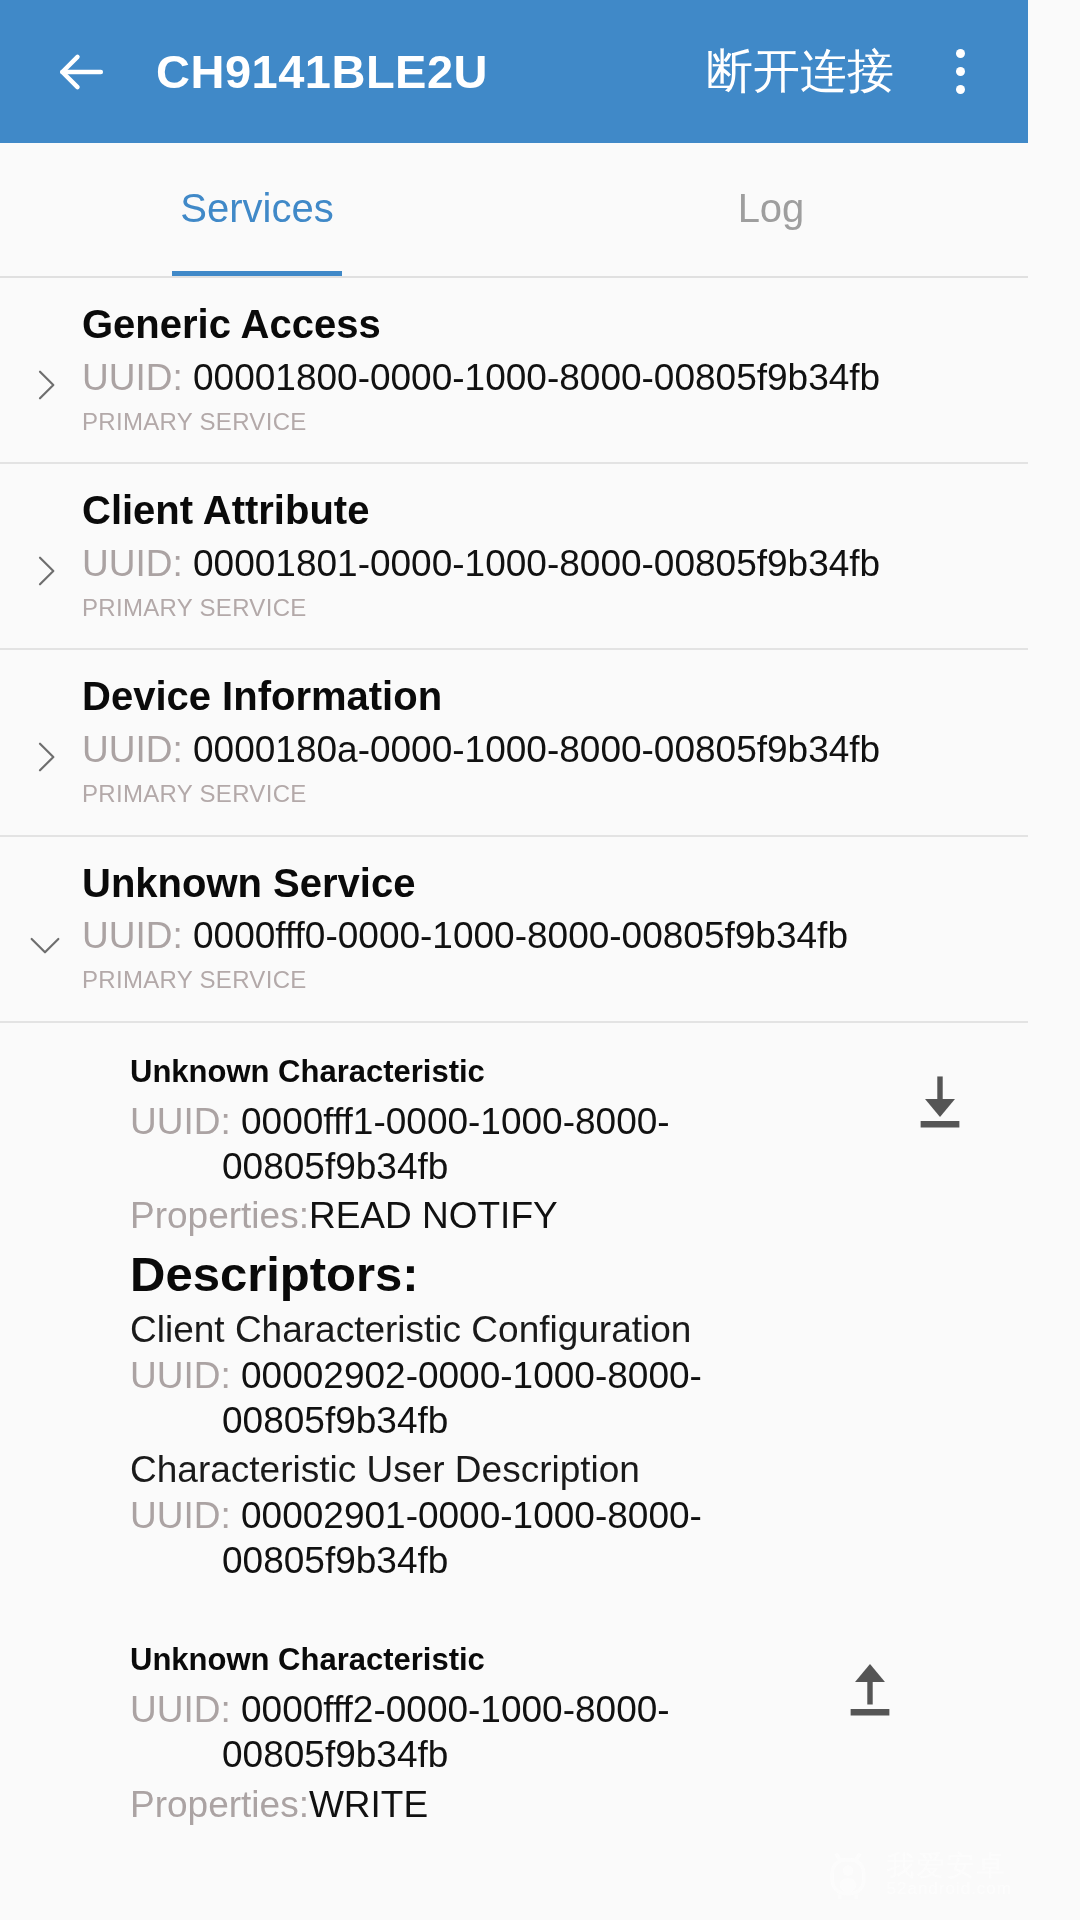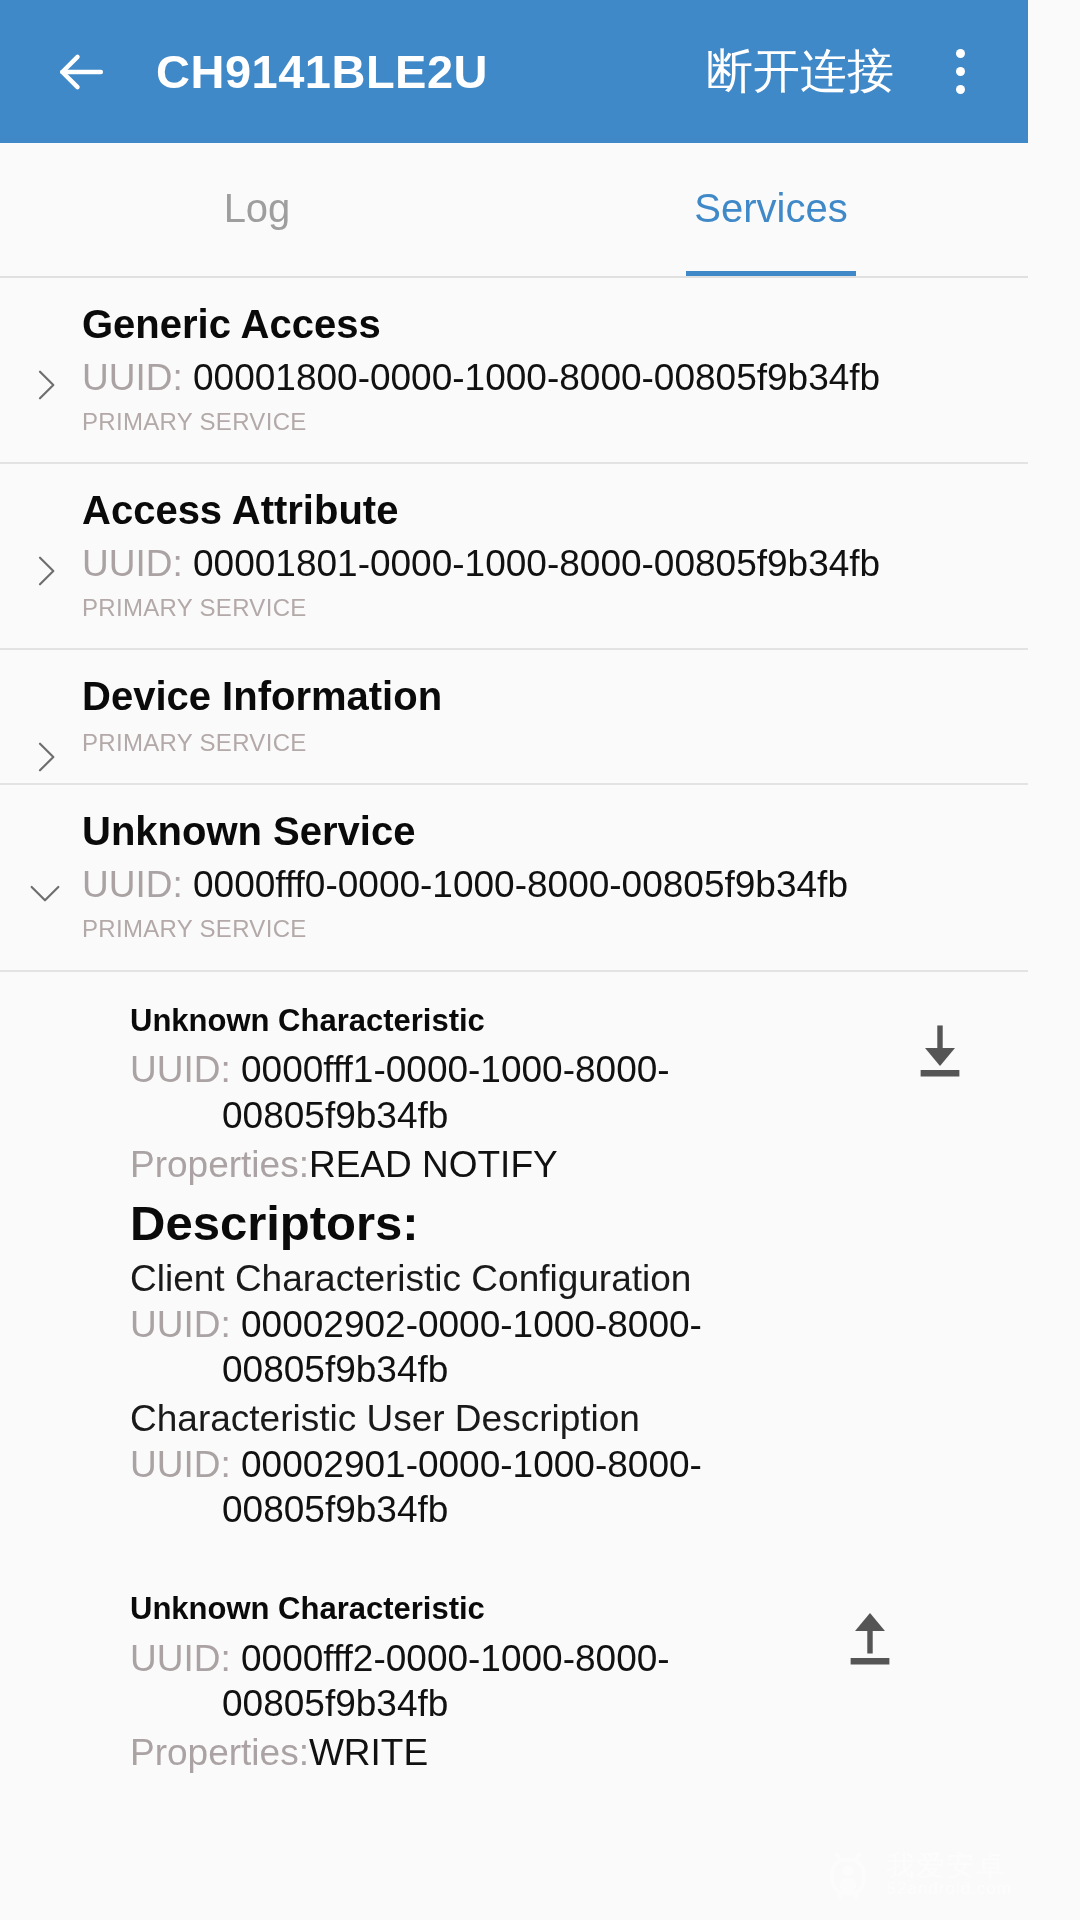--- a/index.html
+++ b/index.html
@@ -174,25 +174,25 @@
     <div class="overflow-btn">
       <span style="display:flex;flex-direction:column;gap:9px;">
         <i></i>
           <i></i>
           <i></i>
       </span>
     </div>
   </div>
 
   <div class="tabbar">
+    <div class="tab active">
+      <span class="tab-label">Services</span>
+    </div>
     <div class="tab inactive">
       <span class="tab-label">Log</span>
-    </div>
-    <div class="tab active">
-      <span class="tab-label">Services</span>
     </div>
   </div>
 
   <div class="list">
 
     <div class="service-row">
       <span class="service-chevron">
         <svg width="40" height="40" viewBox="0 0 24 24" fill="none" stroke="#6e6e6e" stroke-width="1.3" stroke-linecap="round" stroke-linejoin="round">
           <polyline points="9,4 17,12 9,20"></polyline>
         </svg>
@@ -207,37 +207,41 @@
       </div>
     </div>
 
     <div class="service-row">
       <span class="service-chevron">
         <svg width="40" height="40" viewBox="0 0 24 24" fill="none" stroke="#6e6e6e" stroke-width="1.3" stroke-linecap="round" stroke-linejoin="round">
           <polyline points="9,4 17,12 9,20"></polyline>
         </svg>
       </span>
       <div class="service-body">
-        <div class="service-name">Access Attribute</div>
+        <div class="service-name">Client Attribute</div>
         <div class="service-uuid">
           <span class="lbl">UUID:</span>
           <span>00001801-0000-1000-8000-00805f9b34fb</span>
         </div>
         <div class="service-primary">PRIMARY SERVICE</div>
       </div>
     </div>
 
     <div class="service-row">
       <span class="service-chevron">
         <svg width="40" height="40" viewBox="0 0 24 24" fill="none" stroke="#6e6e6e" stroke-width="1.3" stroke-linecap="round" stroke-linejoin="round">
           <polyline points="9,4 17,12 9,20"></polyline>
         </svg>
       </span>
       <div class="service-body">
         <div class="service-name">Device Information</div>
+        <div class="service-uuid">
+          <span class="lbl">UUID:</span>
+          <span>0000180a-0000-1000-8000-00805f9b34fb</span>
+        </div>
         <div class="service-primary">PRIMARY SERVICE</div>
       </div>
     </div>
 
     <div class="service-row">
       <span class="service-chevron">
         <svg width="40" height="40" viewBox="0 0 24 24" fill="none" stroke="#6e6e6e" stroke-width="1.3" stroke-linecap="round" stroke-linejoin="round">
           <polyline points="4,9 12,17 20,9"></polyline>
         </svg>
       </span>

